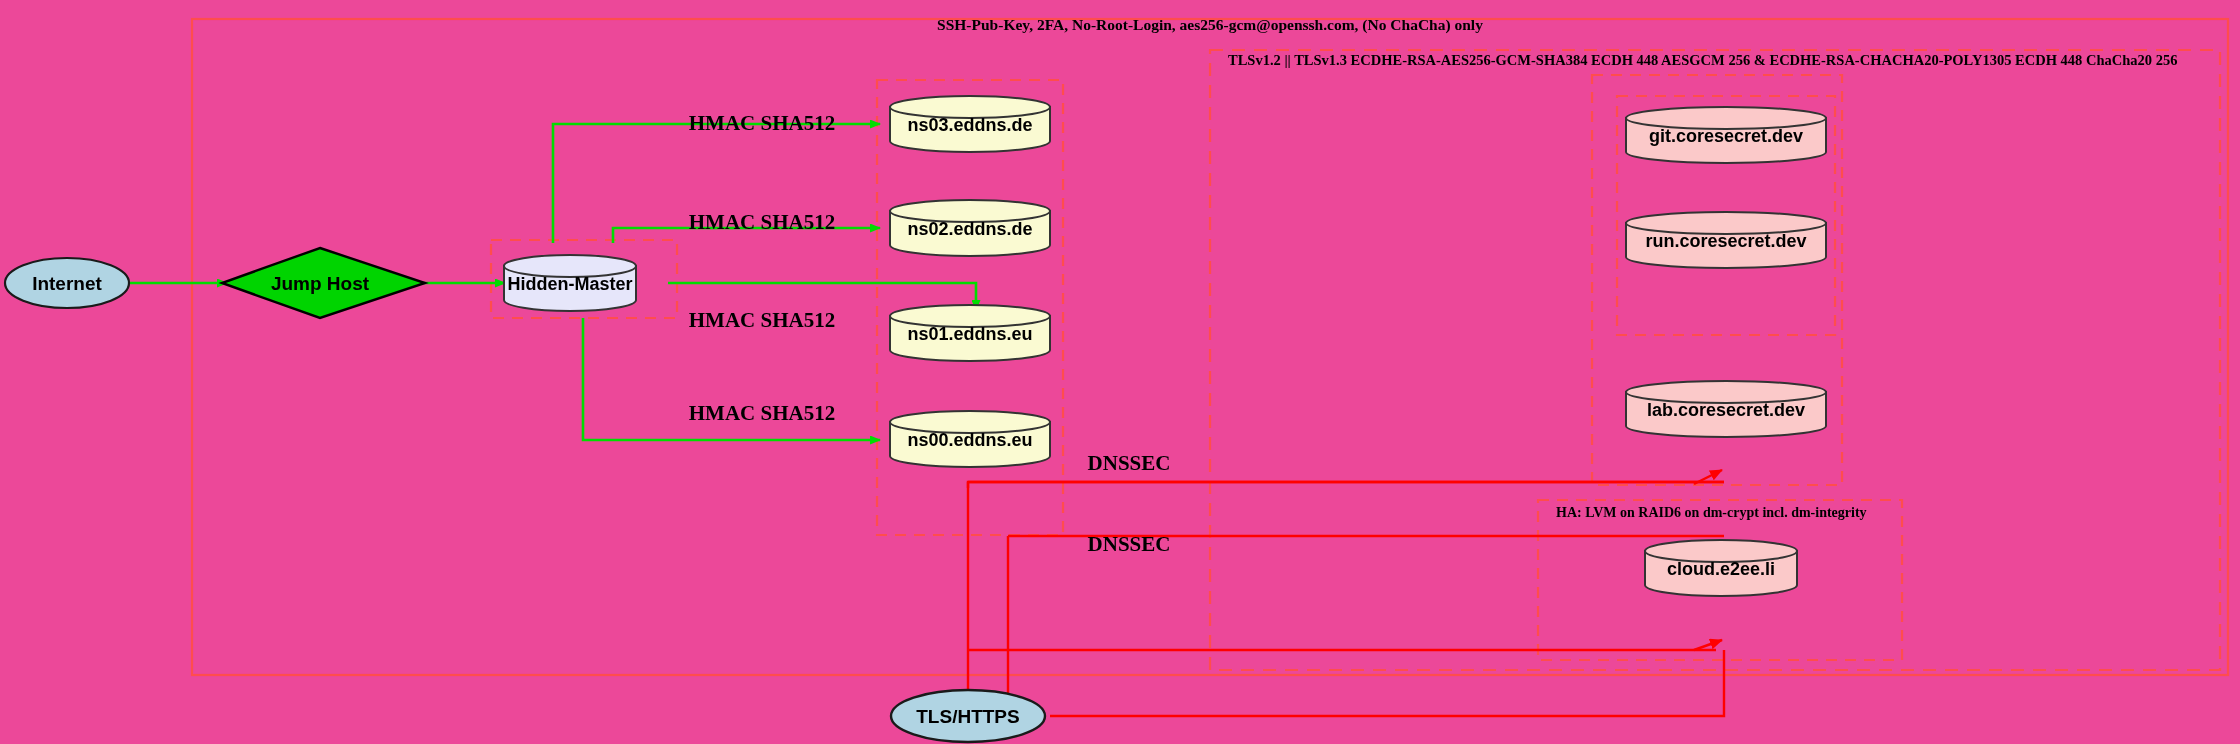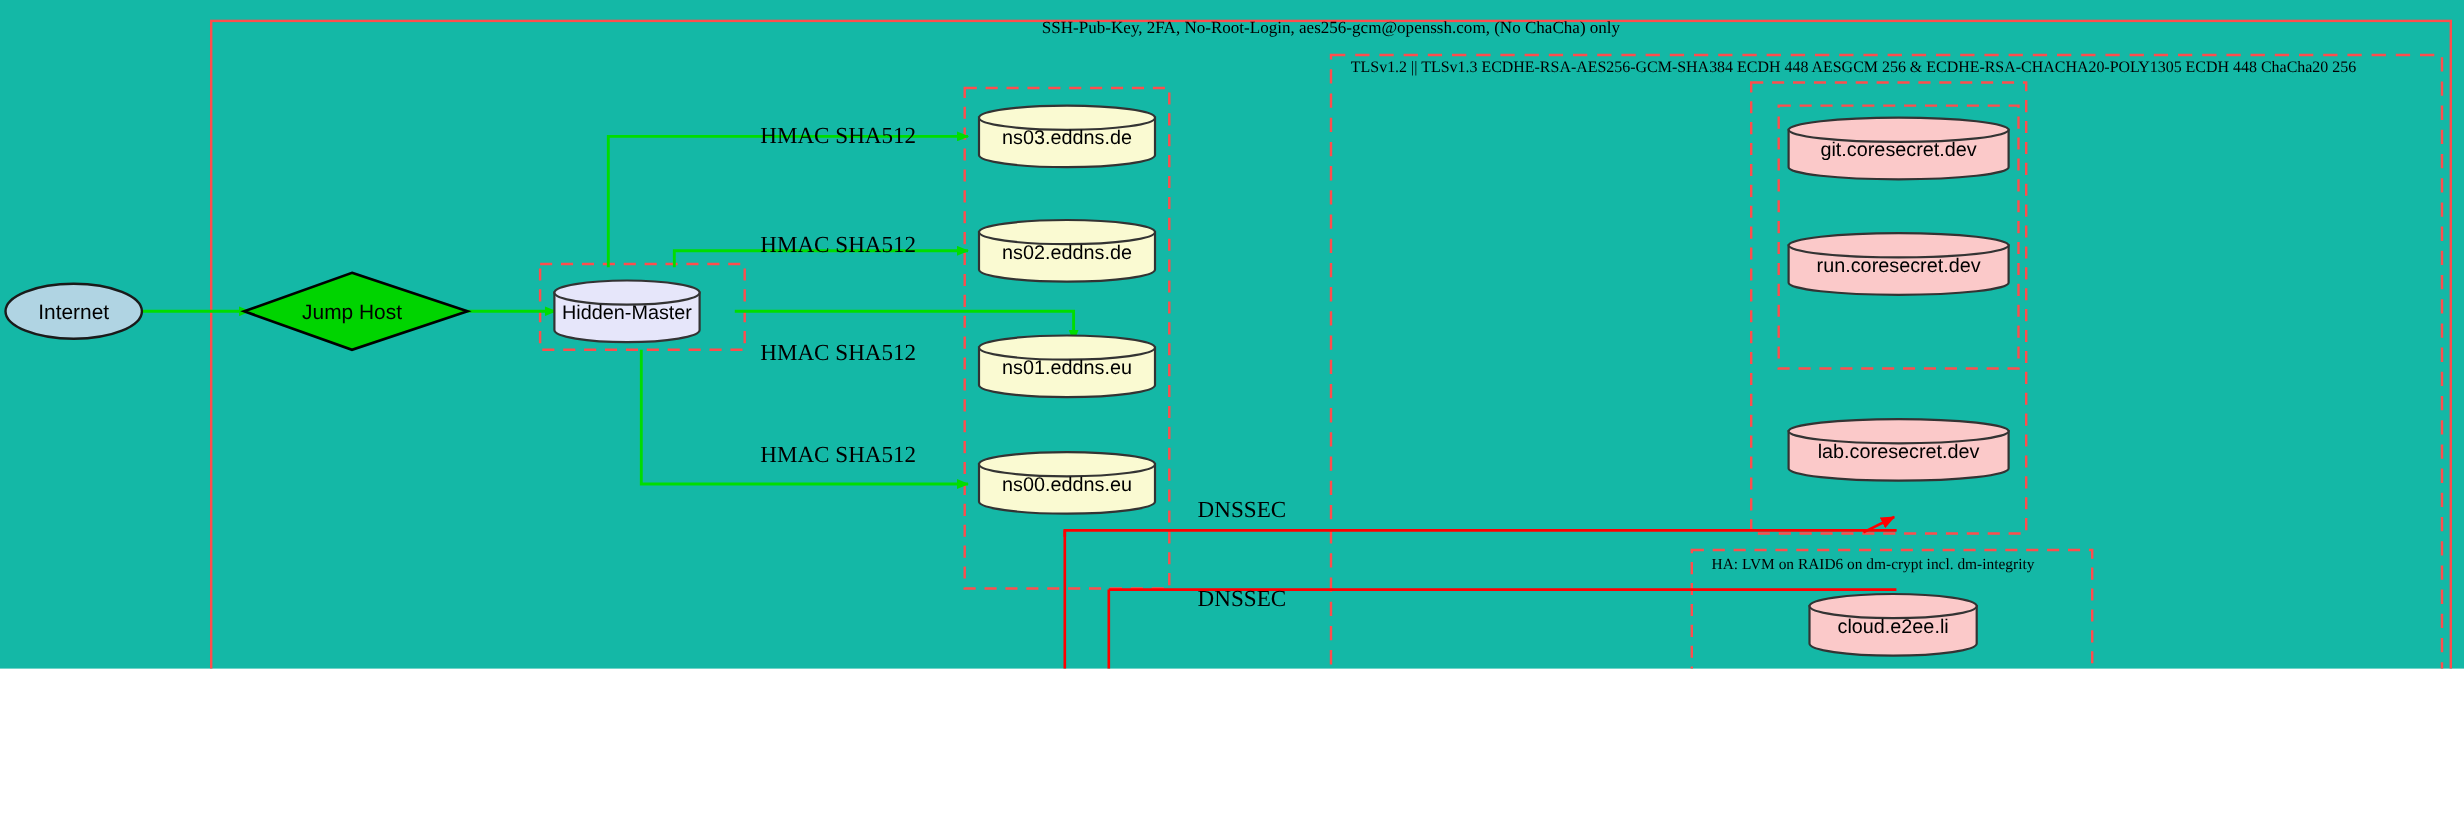--- a/index.html
+++ b/index.html
@@ -7,23 +7,24 @@
     margin: 0;
     padding: 0;
     background: #ffffff;
   }
   body {
     font-family: "Liberation Sans", sans-serif;
   }
   #canvas {
     position: relative;
     width: 2240px;
-    height: 608px;
-    background: #14b8a6;
+    height: 744px;
+    background: #ec4899;
     overflow: hidden;
+    font-weight: bold;
   }
   svg.layer {
     position: absolute;
     left: 0;
     top: 0;
     width: 2240px;
     height: 744px;
   }
   .serif-label {
     font-family: "Liberation Serif", serif;

